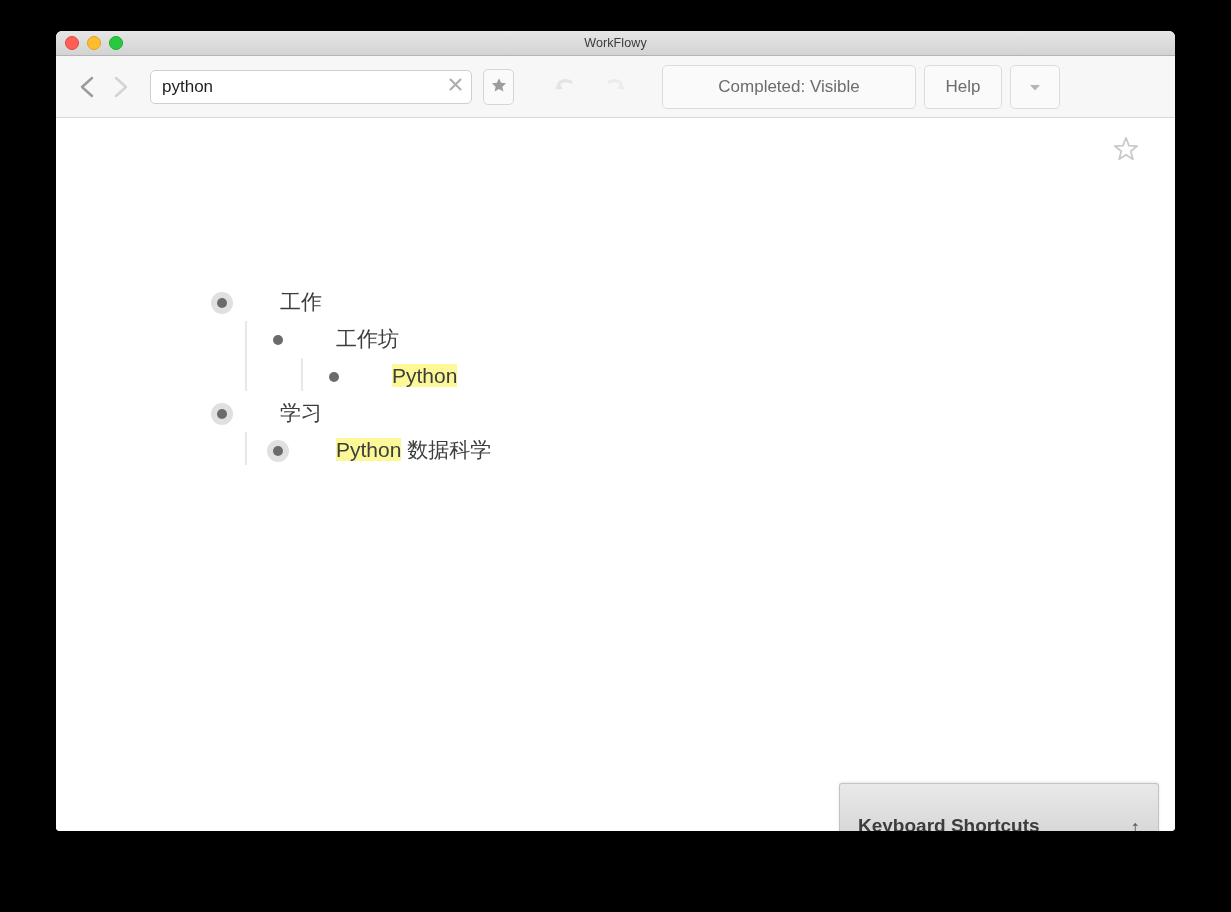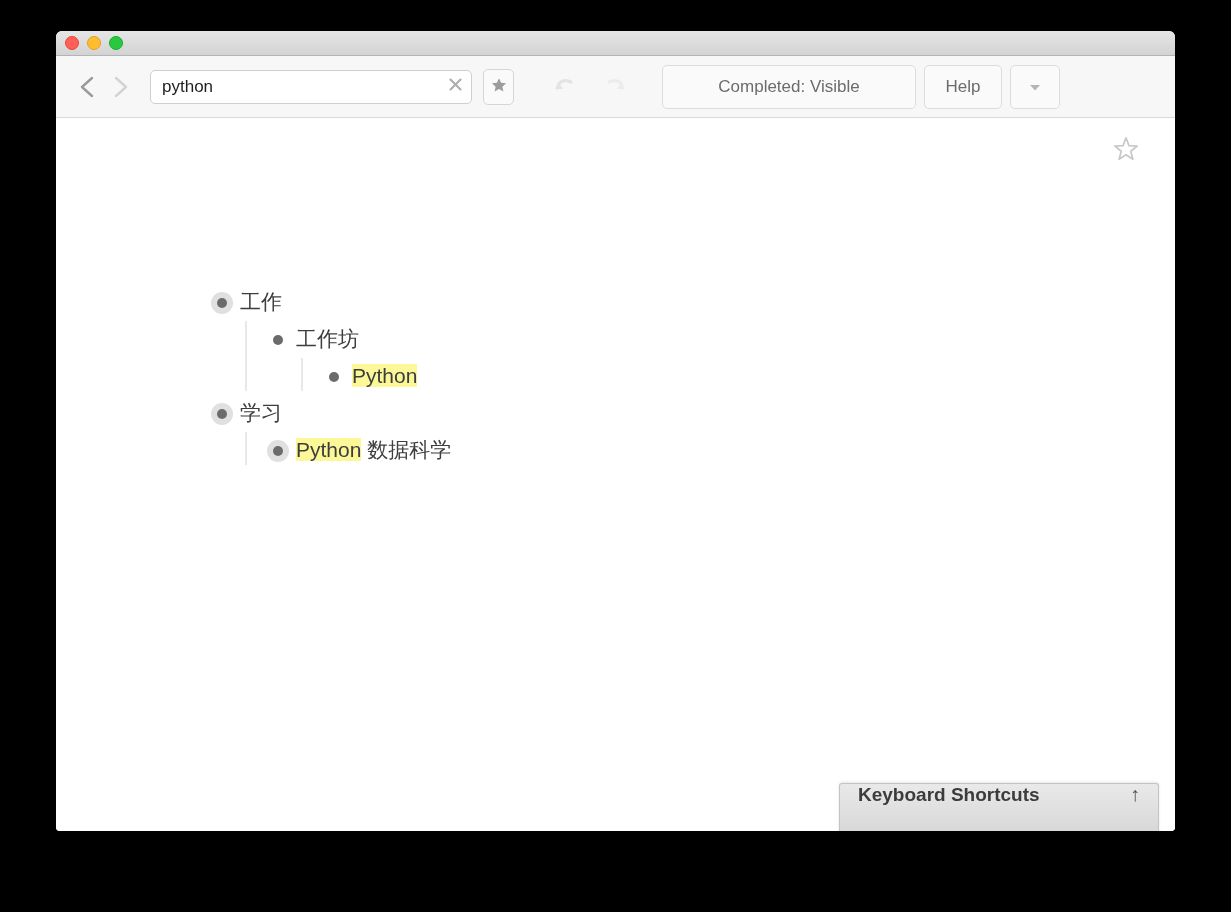--- a/index.html
+++ b/index.html
@@ -178,20 +178,21 @@
     left: 150px;
     top: 166px;
     width: 820px;
   }
   .node { position: relative; }
   .node-row {
     display: flex;
     align-items: center;
     height: 37px;
     position: relative;
+    gap: 40px;
   }
   .bullet {
     position: relative;
     width: 32px;
     height: 32px;
     flex: 0 0 32px;
     display: flex;
     align-items: center;
     justify-content: center;
   }
@@ -237,21 +238,21 @@
     position: absolute;
     left: 783px;
     bottom: -6px;
     width: 320px;
     height: 54px;
     background: linear-gradient(to bottom, #e9e9e9 0%, #d6d6d6 100%);
     border: 1px solid #c3c3c3;
     border-bottom: none;
     border-radius: 3px 3px 0 0;
     display: flex;
-    align-items: flex-start;
+    align-items: flex-end;
     padding: 0 18px;
     box-sizing: border-box;
     box-shadow: 0 -1px 3px rgba(0,0,0,0.10);
   }
   #ks-label {
     font-size: 19px;
     font-weight: bold;
     color: #3c3c3c;
     flex: 1;
   }
@@ -265,20 +266,21 @@
 <body>
 
 <div id="app-window">
 
   <div id="titlebar">
     <div id="traffic-lights">
       <span class="traffic-light tl-close"></span>
       <span class="traffic-light tl-min"></span>
       <span class="traffic-light tl-max"></span>
     </div>
+    <div id="window-title">WorkFlowy</div>
   </div>
 
   <div id="toolbar">
 
     <div class="nav-chevron">
       <span>
         <svg width="18" height="28" viewBox="0 0 18 28">
           <polyline points="14,5 4,14 14,23" fill="none" stroke="#9a9a9a" stroke-width="2.4" stroke-linecap="round" stroke-linejoin="round"></polyline>
         </svg>
       </span>

